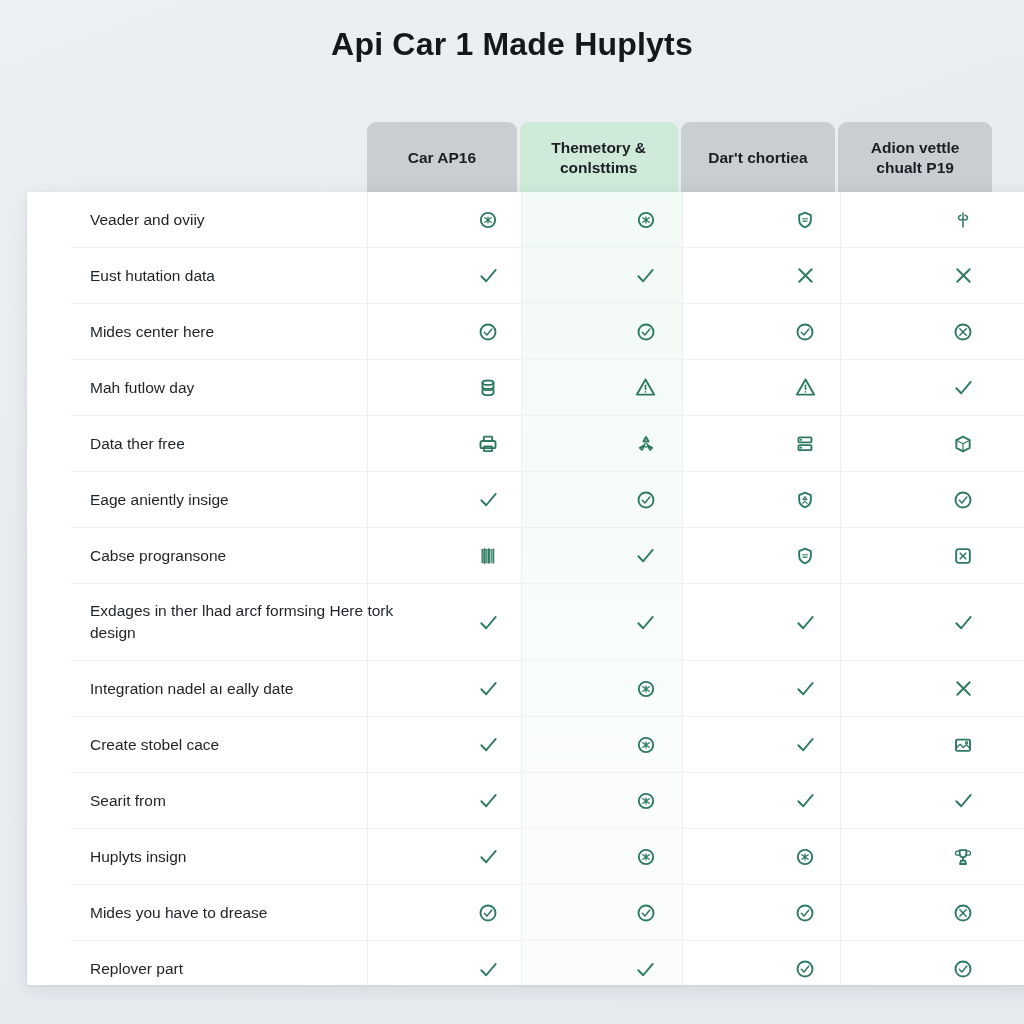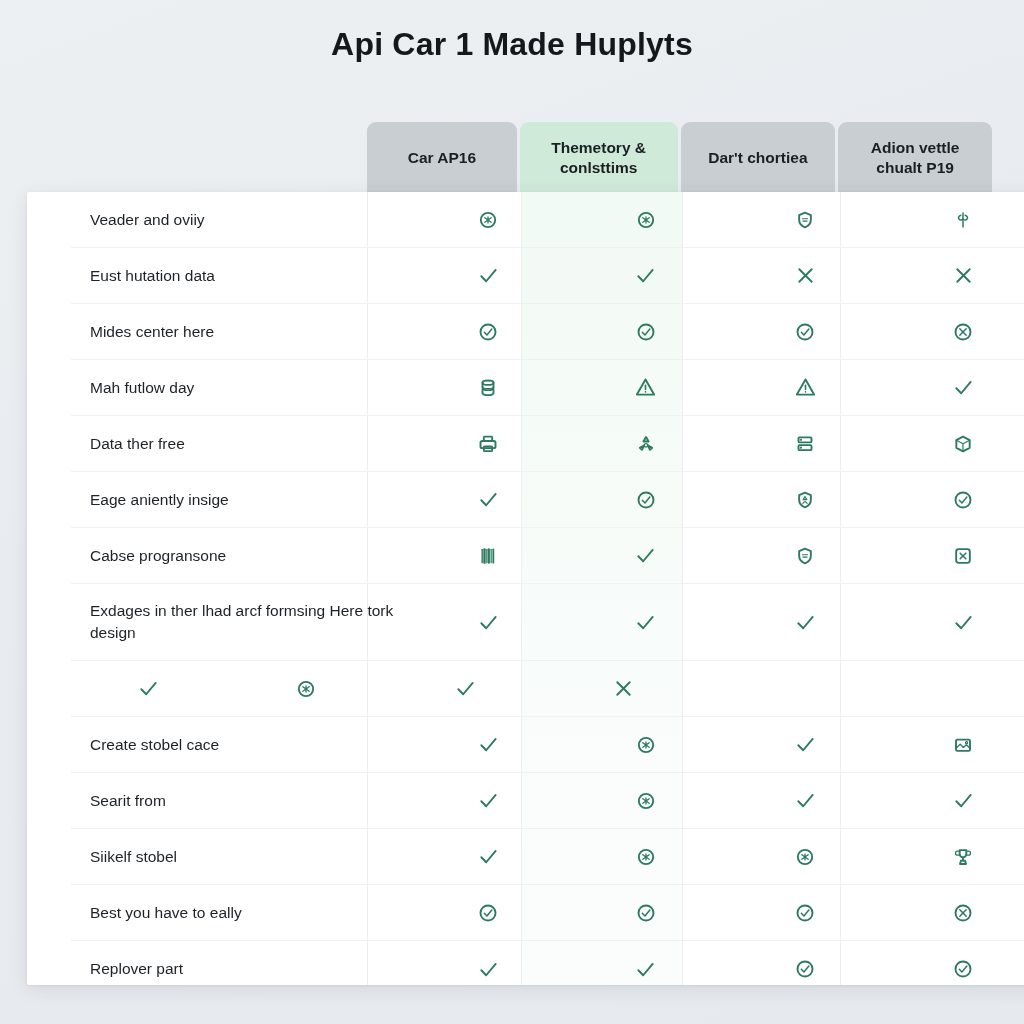--- a/index.html
+++ b/index.html
@@ -447,20 +447,21 @@
         </div>
         <div class="cell cell-3">
           <span>
             <svg class="icon-svg" viewBox="0 0 24 24" fill="none" stroke="#2d7a5f" stroke-width="1.9" stroke-linecap="round" stroke-linejoin="round">
               <polyline points="4.5,12.8 9.6,18 19.5,6.2"></polyline>
             </svg>
           </span>
         </div>
       </div>
       <div class="row std">
+        <div class="row-label">Integration nadel aı eally date</div>
         <div class="cell cell-0">
           <span>
             <svg class="icon-svg" viewBox="0 0 24 24" fill="none" stroke="#2d7a5f" stroke-width="1.9" stroke-linecap="round" stroke-linejoin="round">
               <polyline points="4.5,12.8 9.6,18 19.5,6.2"></polyline>
             </svg>
           </span>
         </div>
         <div class="cell cell-1">
           <span>
             <svg class="icon-svg small" viewBox="0 0 24 24" fill="none" stroke="#2d7a5f" stroke-width="1.9" stroke-linecap="round" stroke-linejoin="round">
@@ -545,21 +546,21 @@
         </div>
         <div class="cell cell-3">
           <span>
             <svg class="icon-svg" viewBox="0 0 24 24" fill="none" stroke="#2d7a5f" stroke-width="1.9" stroke-linecap="round" stroke-linejoin="round">
               <polyline points="4.5,12.8 9.6,18 19.5,6.2"></polyline>
             </svg>
           </span>
         </div>
       </div>
       <div class="row std">
-        <div class="row-label">Siikelf stobel</div>
+        <div class="row-label">Huplyts insign</div>
         <div class="cell cell-0">
           <span>
             <svg class="icon-svg" viewBox="0 0 24 24" fill="none" stroke="#2d7a5f" stroke-width="1.9" stroke-linecap="round" stroke-linejoin="round">
               <polyline points="4.5,12.8 9.6,18 19.5,6.2"></polyline>
             </svg>
           </span>
         </div>
         <div class="cell cell-1">
           <span>
             <svg class="icon-svg small" viewBox="0 0 24 24" fill="none" stroke="#2d7a5f" stroke-width="1.9" stroke-linecap="round" stroke-linejoin="round">
@@ -582,21 +583,21 @@
               <path d="M8 3.8 h8 v4.6 a4 4 0 0 1 -8 0 Z"></path>
               <path d="M8 5 H5.4 a2.4 2.4 0 0 0 0 4.8 H8" stroke-width="1.3"></path>
               <path d="M16 5 h2.6 a2.4 2.4 0 0 1 0 4.8 H16" stroke-width="1.3"></path>
               <line x1="12" y1="12.4" x2="12" y2="16.4"></line>
               <path d="M8.4 20.4 h7.2 l-1.1 -4 H9.5 Z"></path>
             </svg>
           </span>
         </div>
       </div>
       <div class="row std">
-        <div class="row-label">Best you have to eally</div>
+        <div class="row-label">Mides you have to drease</div>
         <div class="cell cell-0">
           <span>
             <svg class="icon-svg small" viewBox="0 0 24 24" fill="none" stroke="#2d7a5f" stroke-width="1.9" stroke-linecap="round" stroke-linejoin="round">
               <circle cx="12" cy="12" r="9"></circle>
               <polyline points="7.6,12.4 10.7,15.6 16.6,8.4" stroke-width="1.5"></polyline>
             </svg>
           </span>
         </div>
         <div class="cell cell-1">
           <span>

